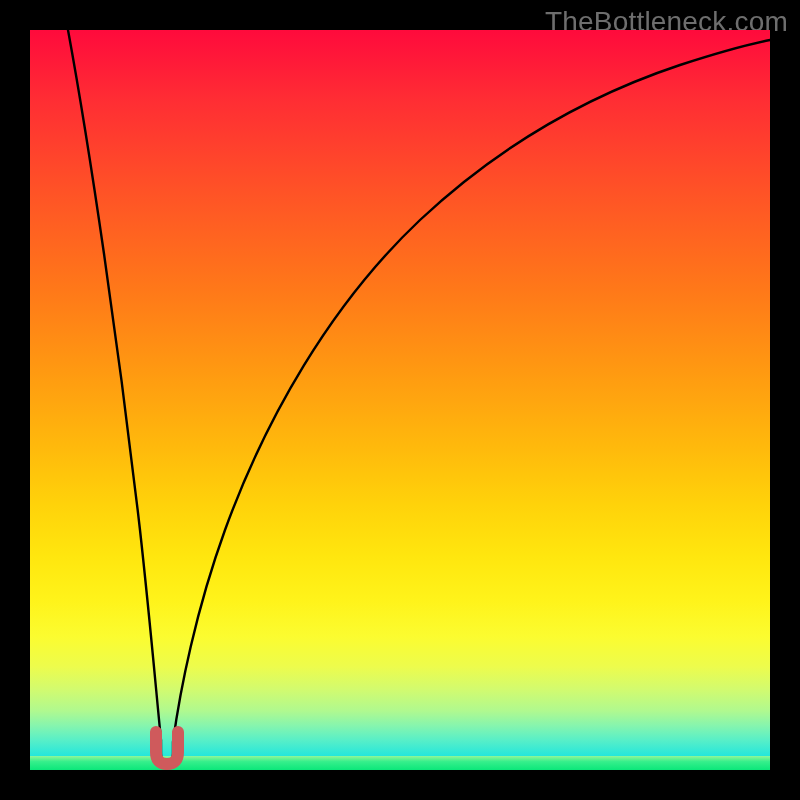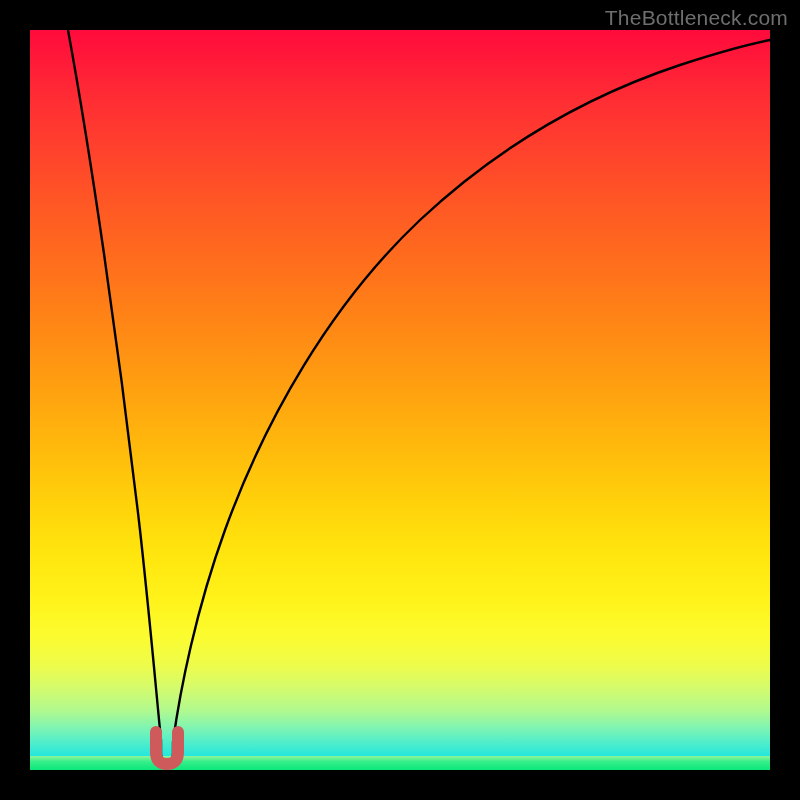--- a/index.html
+++ b/index.html
@@ -64,21 +64,21 @@
     top: 0;
     width: 740px;
     height: 740px;
     overflow: visible;
   }
   .watermark {
     position: absolute;
     top: 6px;
     right: 12px;
     color: #6e6e6e;
-    font-size: 21px;
+    font-size: 28px;
     letter-spacing: 0.2px;
     user-select: none;
   }
 </style>
 </head>
 <body>
 
 <div class="frame">
   <div class="watermark">TheBottleneck.com</div>
 

